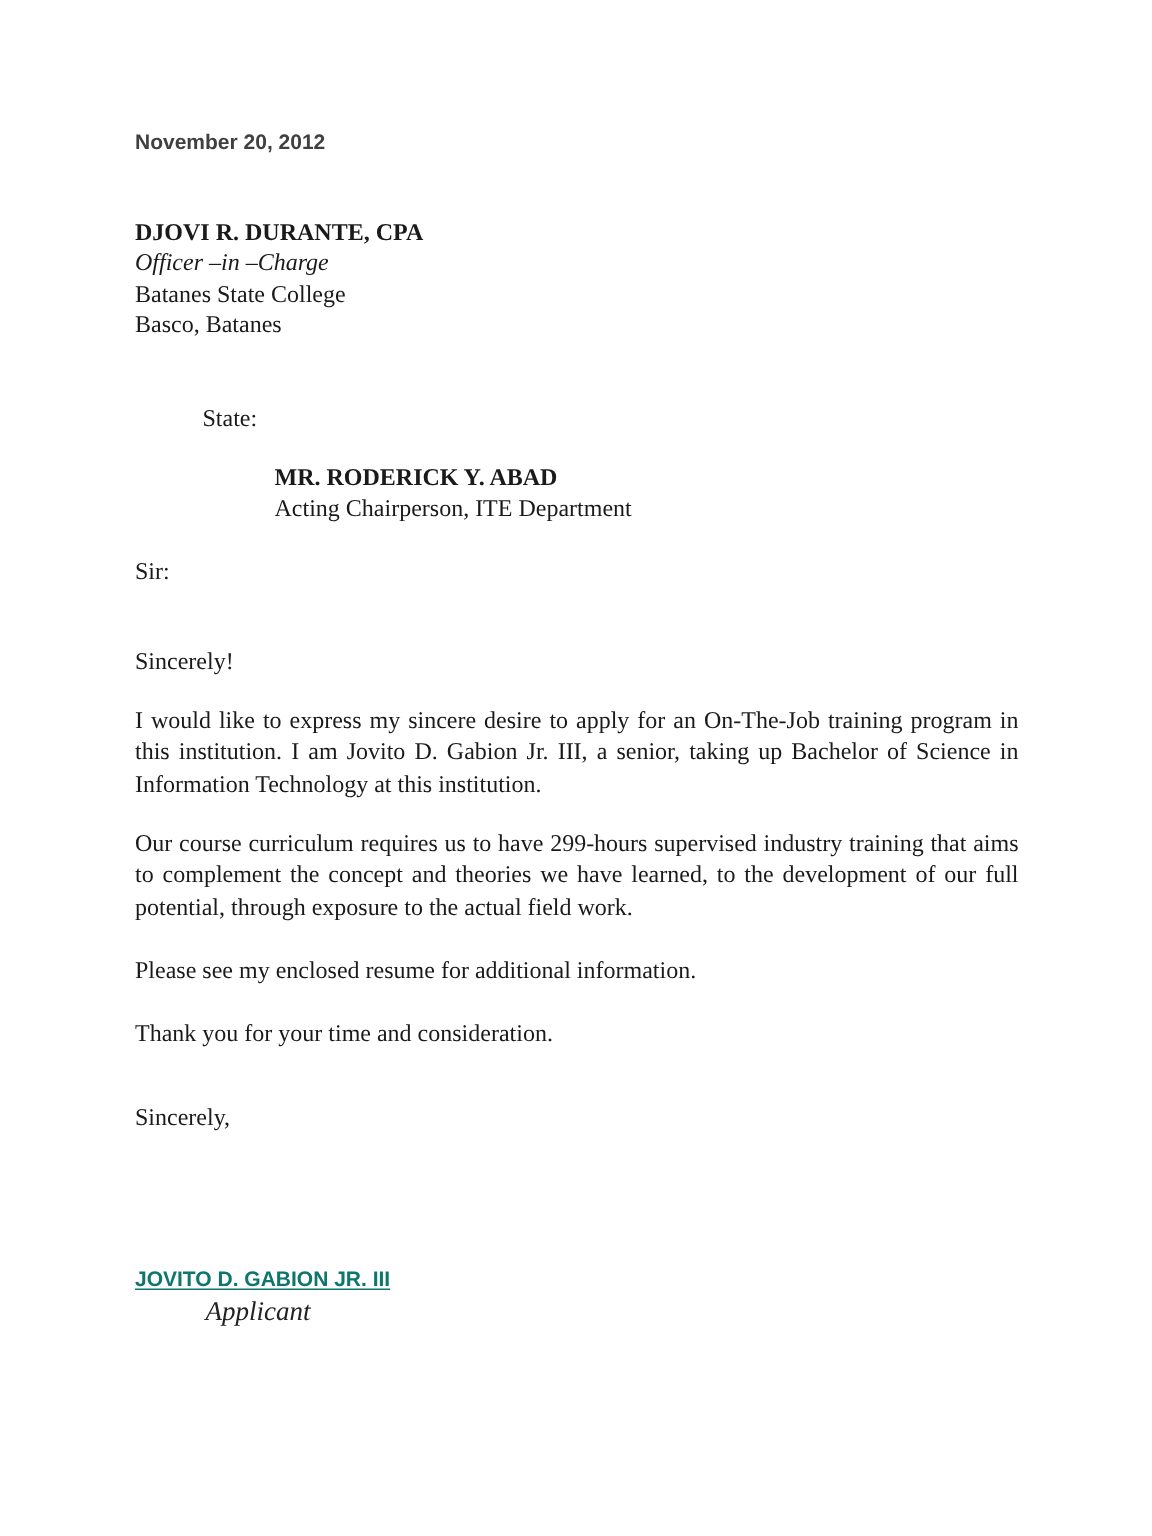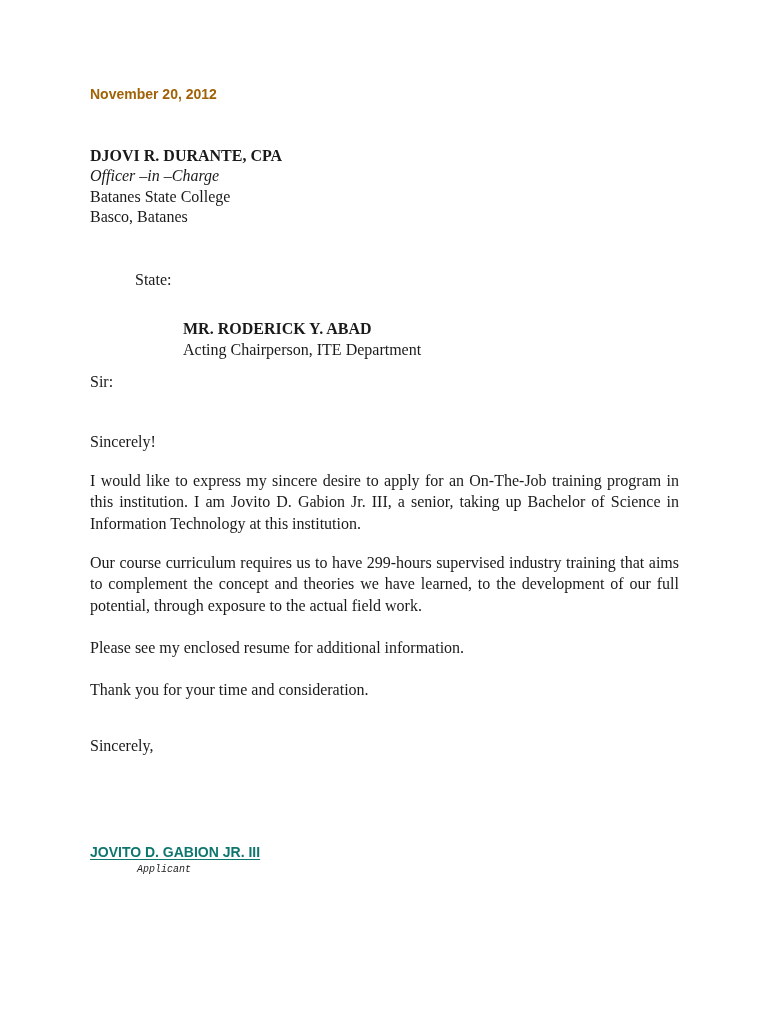--- a/index.html
+++ b/index.html
@@ -14,40 +14,39 @@
     overflow: hidden;
     margin: 0 auto;
   }
   .abs { position: absolute; }
 
   .date {
     left: 90px; top: 86px;
     font-family: "Liberation Sans", sans-serif;
     font-weight: bold;
     font-size: 14px;
-    color: #a16207;
+    color: #404040;
   }
 
   .recipient {
     left: 90px; top: 146px;
     font-size: 16px;
     line-height: 20.3px;
   }
   .recipient .name { font-weight: bold; }
   .recipient .title { font-style: italic; }
 
   .thru-label {
     left: 135px; top: 271px;
     font-size: 16px;
   }
   .thru-block {
     left: 183px; top: 308px;
     font-size: 16px;
     line-height: 21px;
-    margin-top: 10px;
   }
   .thru-block .name { font-weight: bold; }
 
   .salutation { left: 90px; top: 373px; font-size: 16px; }
   .greeting   { left: 90px; top: 433px; font-size: 16px; }
 
   .para {
     left: 90px;
     width: 589px;
     font-size: 16px;
@@ -65,23 +64,23 @@
     left: 90px; top: 844px;
     font-family: "Liberation Sans", sans-serif;
     font-weight: bold;
     font-size: 14px;
     text-decoration: underline;
     text-underline-offset: 2px;
     color: #0f766e;
   }
   .sig-title {
     left: 137px; top: 864px;
-    font-family: Liberation Mono, monospace;
+    font-family: Liberation Serif, serif;
     font-style: italic;
-    font-size: 10px;
+    font-size: 18px;
     color: #222;
   }
 </style>
 </head>
 <body>
 
 <div class="page">
 
   <div class="abs date">November 20, 2012</div>
 

